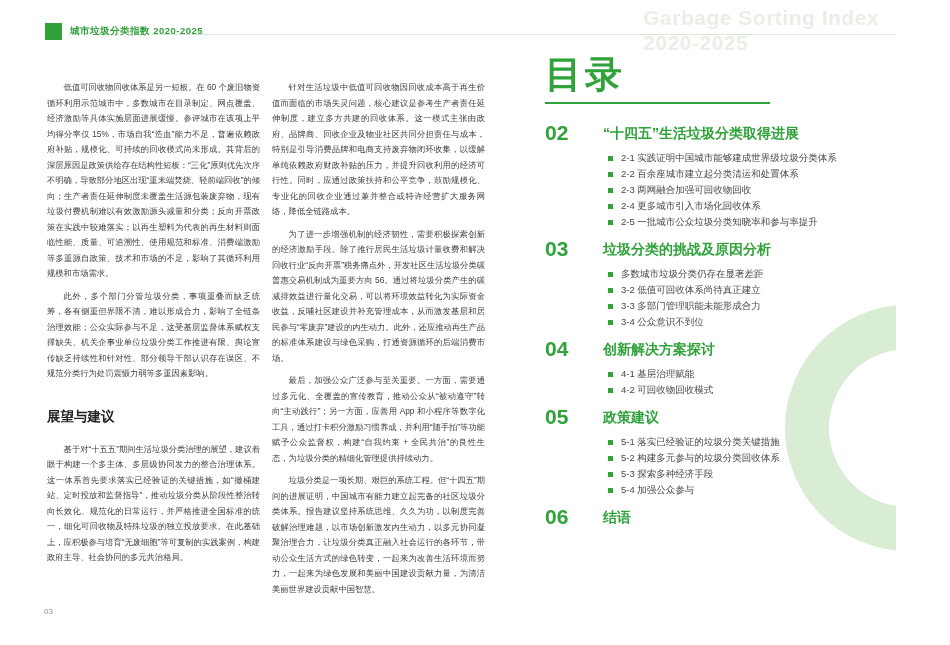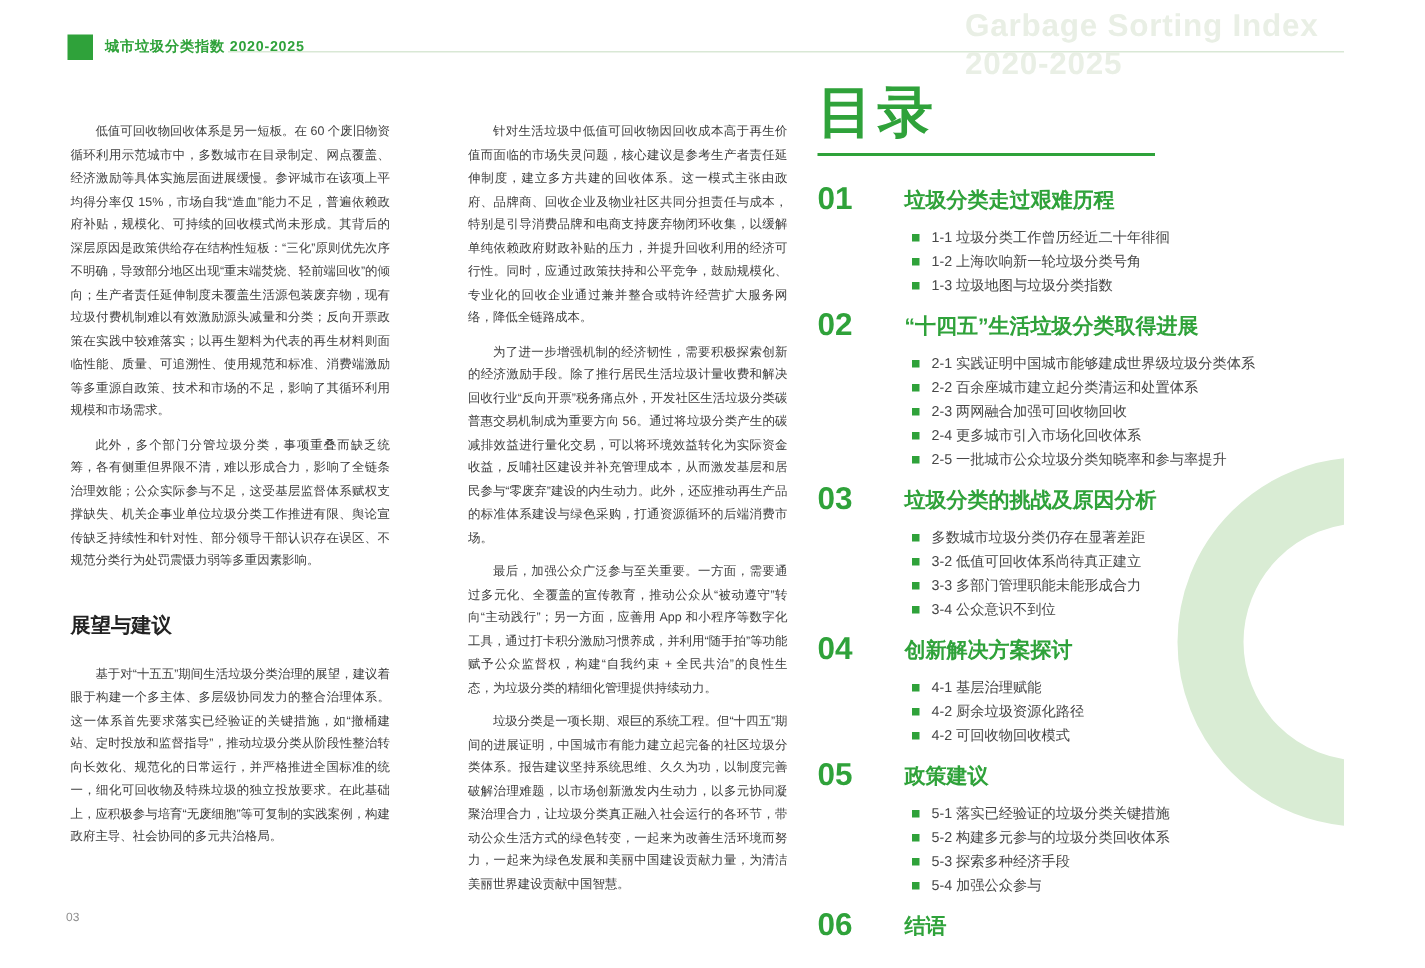--- a/index.html
+++ b/index.html
@@ -9,21 +9,21 @@
   
   .brand{position:absolute;left:45px;top:23px;display:flex;align-items:center;gap:8px;z-index:3;}
   .brand-sq{width:17px;height:17px;background:#2fa23a;}
   .brand-txt{color:#2fa23a;font-size:9.5px;font-weight:bold;letter-spacing:.5px;white-space:nowrap;}
   .header-rule{position:absolute;left:152px;top:34px;width:798px;height:1px;background:#d9e8d5;z-index:1;}
   .watermark{position:absolute;right:17px;top:5px;text-align:left;color:#e9efe5;font-weight:800;
              font-size:21px;line-height:25px;letter-spacing:.5px;z-index:2;white-space:nowrap;}
 
   
   .col{position:absolute;top:80px;width:213px;z-index:2;}
-  .col1{left:47px;} .col2{left:272px;margin-left:40px;}
+  .col1{left:47px;} .col2{left:272px;}
   .col p{margin:0 0 7px 0;font-size:8.3px;line-height:15.5px;color:#3d3d3d;text-align:justify;text-indent:2em;}
   .sec-head{margin:26px 0 16px 0;font-size:13.5px;font-weight:bold;color:#222;}
 
   
   .pagenum{position:absolute;font-size:8px;color:#8e8e8e;z-index:2;}
   .pn-left{left:44px;top:607px;} .pn-right{left:898px;top:607px;}
 
   
   .ring{position:absolute;left:785px;top:305px;width:246px;height:246px;border-radius:50%;
         border:44px solid #d9ecd4;box-sizing:border-box;z-index:0;}
@@ -68,38 +68,20 @@
     <p>针对生活垃圾中低值可回收物因回收成本高于再生价值而面临的市场失灵问题，核心建议是参考生产者责任延伸制度，建立多方共建的回收体系。这一模式主张由政府、品牌商、回收企业及物业社区共同分担责任与成本，特别是引导消费品牌和电商支持废弃物闭环收集，以缓解单纯依赖政府财政补贴的压力，并提升回收利用的经济可行性。同时，应通过政策扶持和公平竞争，鼓励规模化、专业化的回收企业通过兼并整合或特许经营扩大服务网络，降低全链路成本。</p>
     <p>为了进一步增强机制的经济韧性，需要积极探索创新的经济激励手段。除了推行居民生活垃圾计量收费和解决回收行业“反向开票”税务痛点外，开发社区生活垃圾分类碳普惠交易机制成为重要方向 56。通过将垃圾分类产生的碳减排效益进行量化交易，可以将环境效益转化为实际资金收益，反哺社区建设并补充管理成本，从而激发基层和居民参与“零废弃”建设的内生动力。此外，还应推动再生产品的标准体系建设与绿色采购，打通资源循环的后端消费市场。</p>
     <p>最后，加强公众广泛参与至关重要。一方面，需要通过多元化、全覆盖的宣传教育，推动公众从“被动遵守”转向“主动践行”；另一方面，应善用 App 和小程序等数字化工具，通过打卡积分激励习惯养成，并利用“随手拍”等功能赋予公众监督权，构建“自我约束 + 全民共治”的良性生态，为垃圾分类的精细化管理提供持续动力。</p>
     <p>垃圾分类是一项长期、艰巨的系统工程。但“十四五”期间的进展证明，中国城市有能力建立起完备的社区垃圾分类体系。报告建议坚持系统思维、久久为功，以制度完善破解治理难题，以市场创新激发内生动力，以多元协同凝聚治理合力，让垃圾分类真正融入社会运行的各环节，带动公众生活方式的绿色转变，一起来为改善生活环境而努力，一起来为绿色发展和美丽中国建设贡献力量，为清洁美丽世界建设贡献中国智慧。</p>
   </div>
 
   <div class="toc">
     <div class="toc-title">目录</div>
     <div class="toc-rule"></div>
 
-    <div class="toc-sec">
-      <div class="toc-num">01</div>
-      <div class="toc-body">
-        <div class="toc-sec-title">垃圾分类走过艰难历程</div>
-        <div class="toc-item">
-            <span class="bul"></span>
-            <span class="lbl">1-1 垃圾分类工作曾历经近二十年徘徊</span>
-          </div>
-        <div class="toc-item">
-            <span class="bul"></span>
-            <span class="lbl">1-2 上海吹响新一轮垃圾分类号角</span>
-          </div>
-        <div class="toc-item">
-            <span class="bul"></span>
-            <span class="lbl">1-3 垃圾地图与垃圾分类指数</span>
-          </div>
-      </div>
-    </div>
 
     <div class="toc-sec">
       <div class="toc-num">02</div>
       <div class="toc-body">
         <div class="toc-sec-title">“十四五”生活垃圾分类取得进展</div>
         <div class="toc-item">
             <span class="bul"></span>
             <span class="lbl">2-1 实践证明中国城市能够建成世界级垃圾分类体系</span>
           </div>
         <div class="toc-item">
@@ -147,24 +129,20 @@
     <div class="toc-sec">
       <div class="toc-num">04</div>
       <div class="toc-body">
         <div class="toc-sec-title">创新解决方案探讨</div>
         <div class="toc-item">
             <span class="bul"></span>
             <span class="lbl">4-1 基层治理赋能</span>
           </div>
         <div class="toc-item">
             <span class="bul"></span>
-            <span class="lbl">4-2 厨余垃圾资源化路径</span>
-          </div>
-        <div class="toc-item">
-            <span class="bul"></span>
             <span class="lbl">4-2 可回收物回收模式</span>
           </div>
       </div>
     </div>
 
     <div class="toc-sec">
       <div class="toc-num">05</div>
       <div class="toc-body">
         <div class="toc-sec-title">政策建议</div>
         <div class="toc-item">

